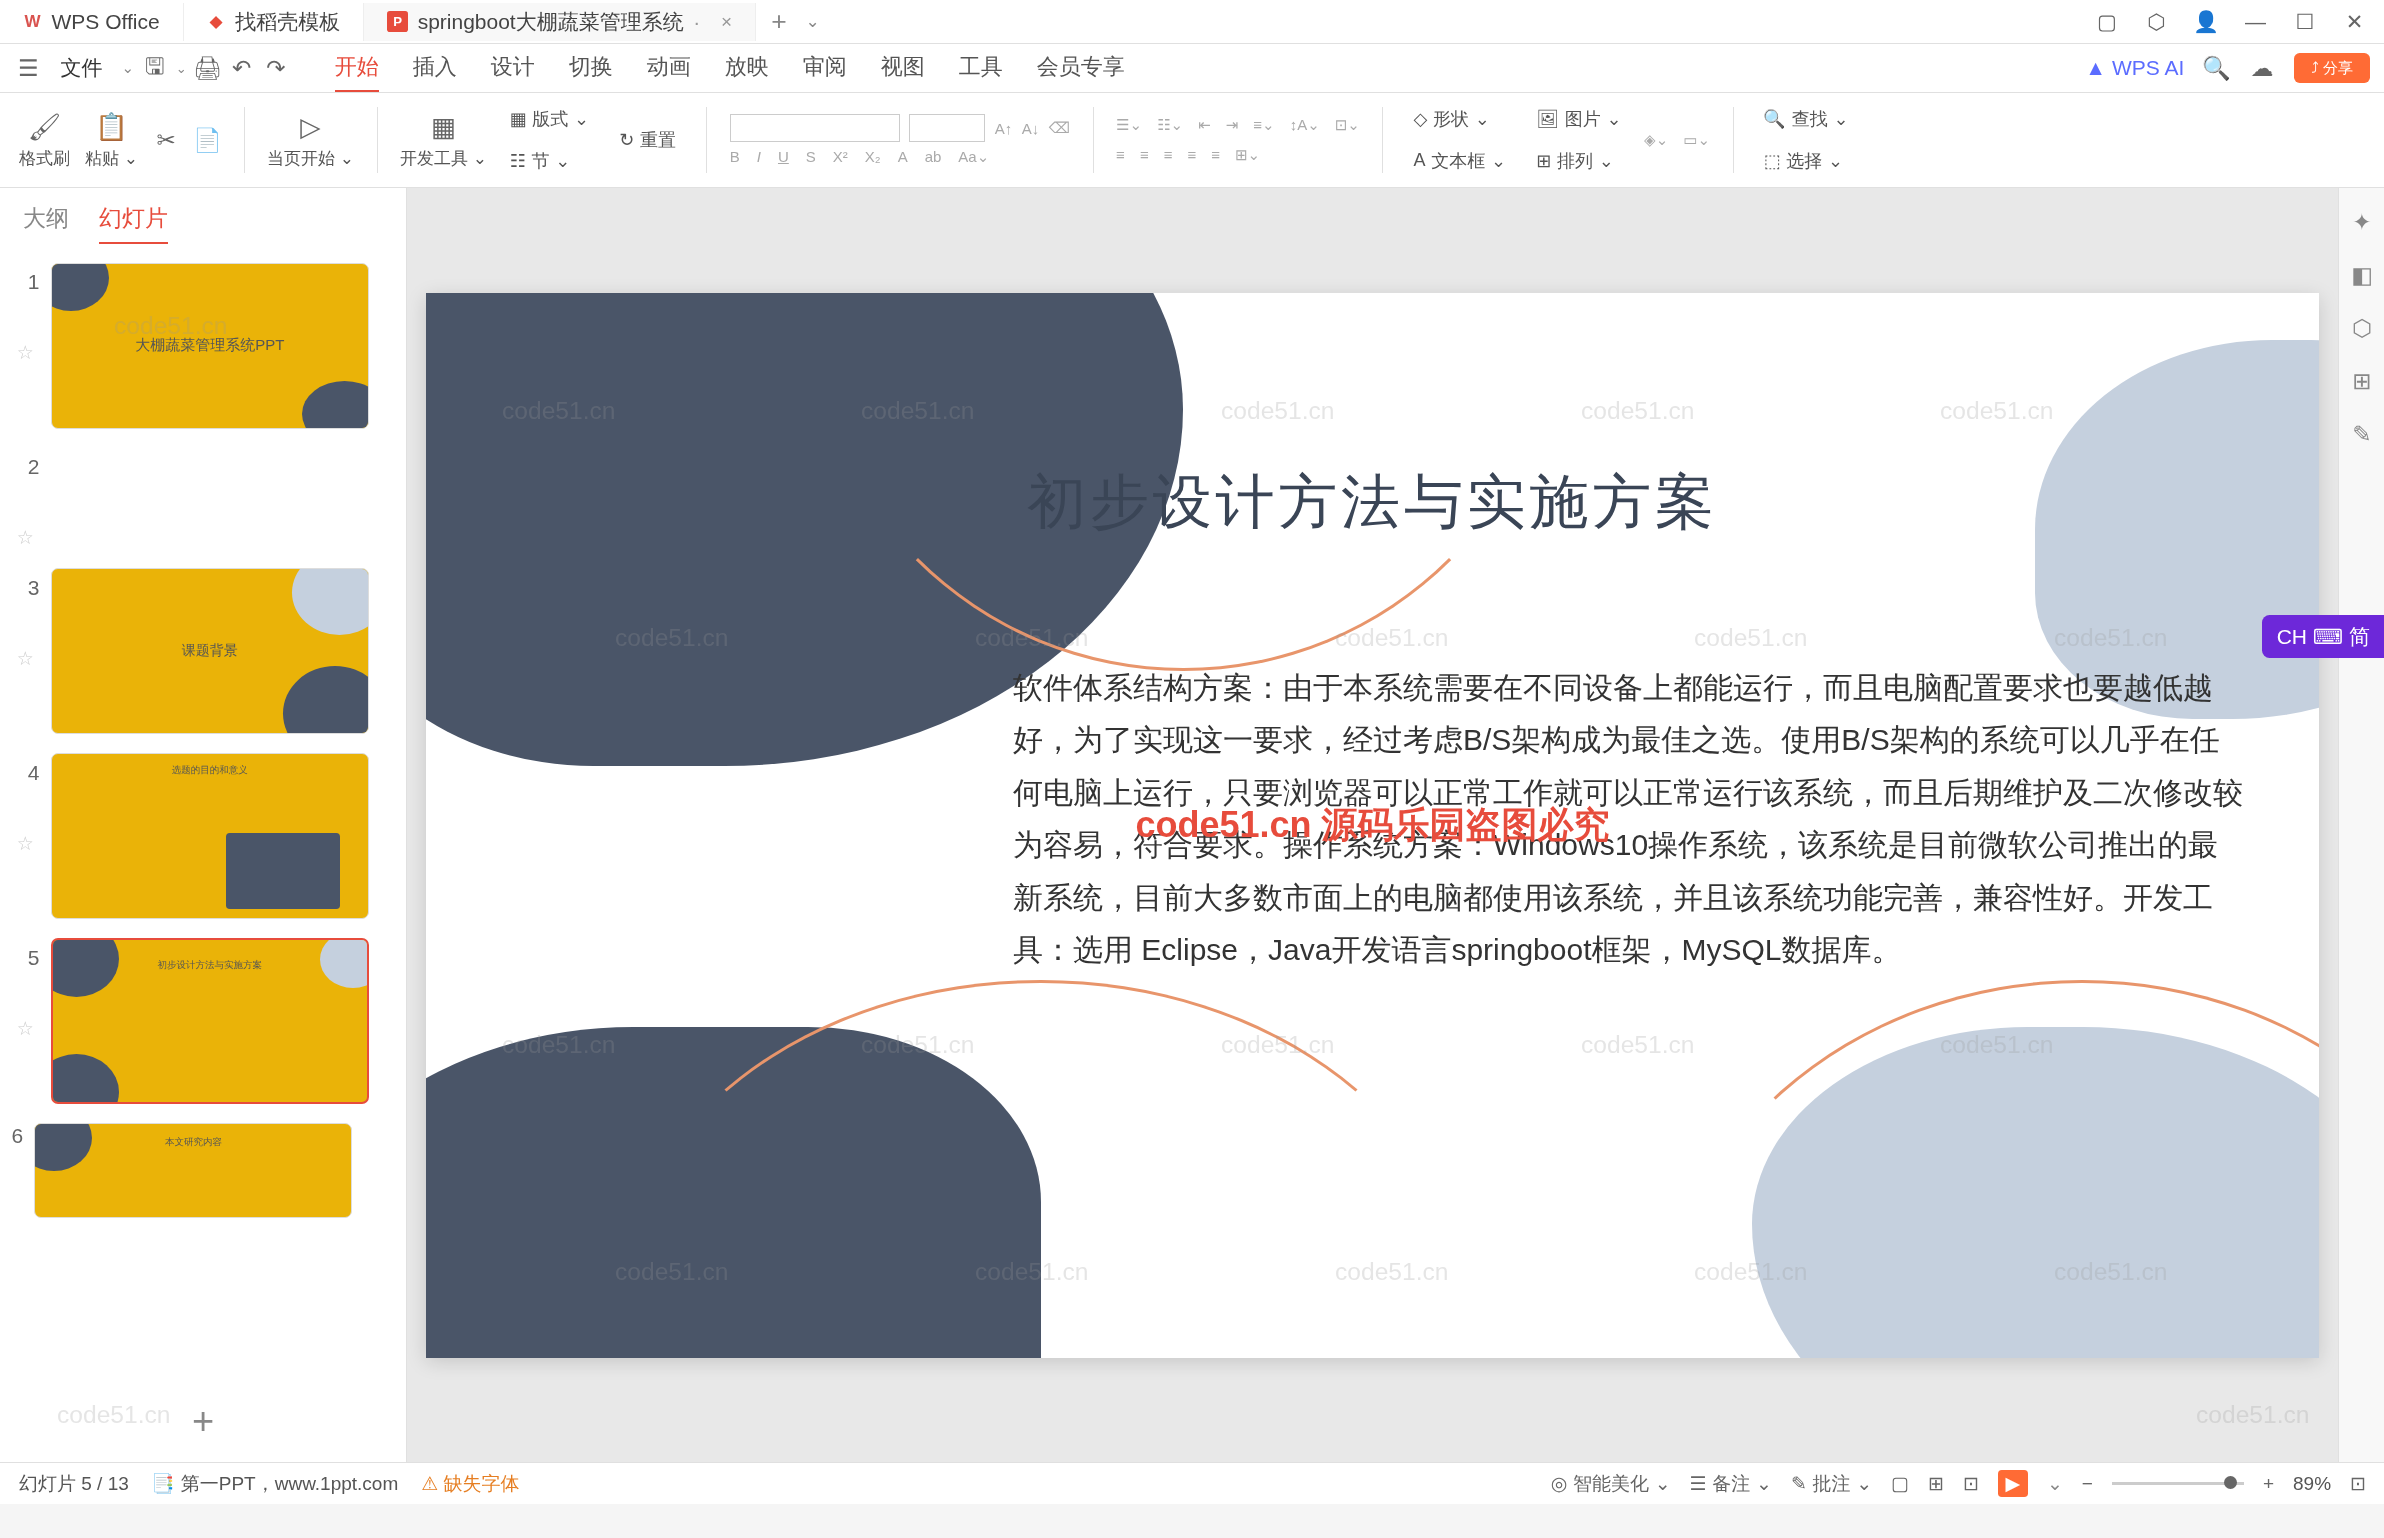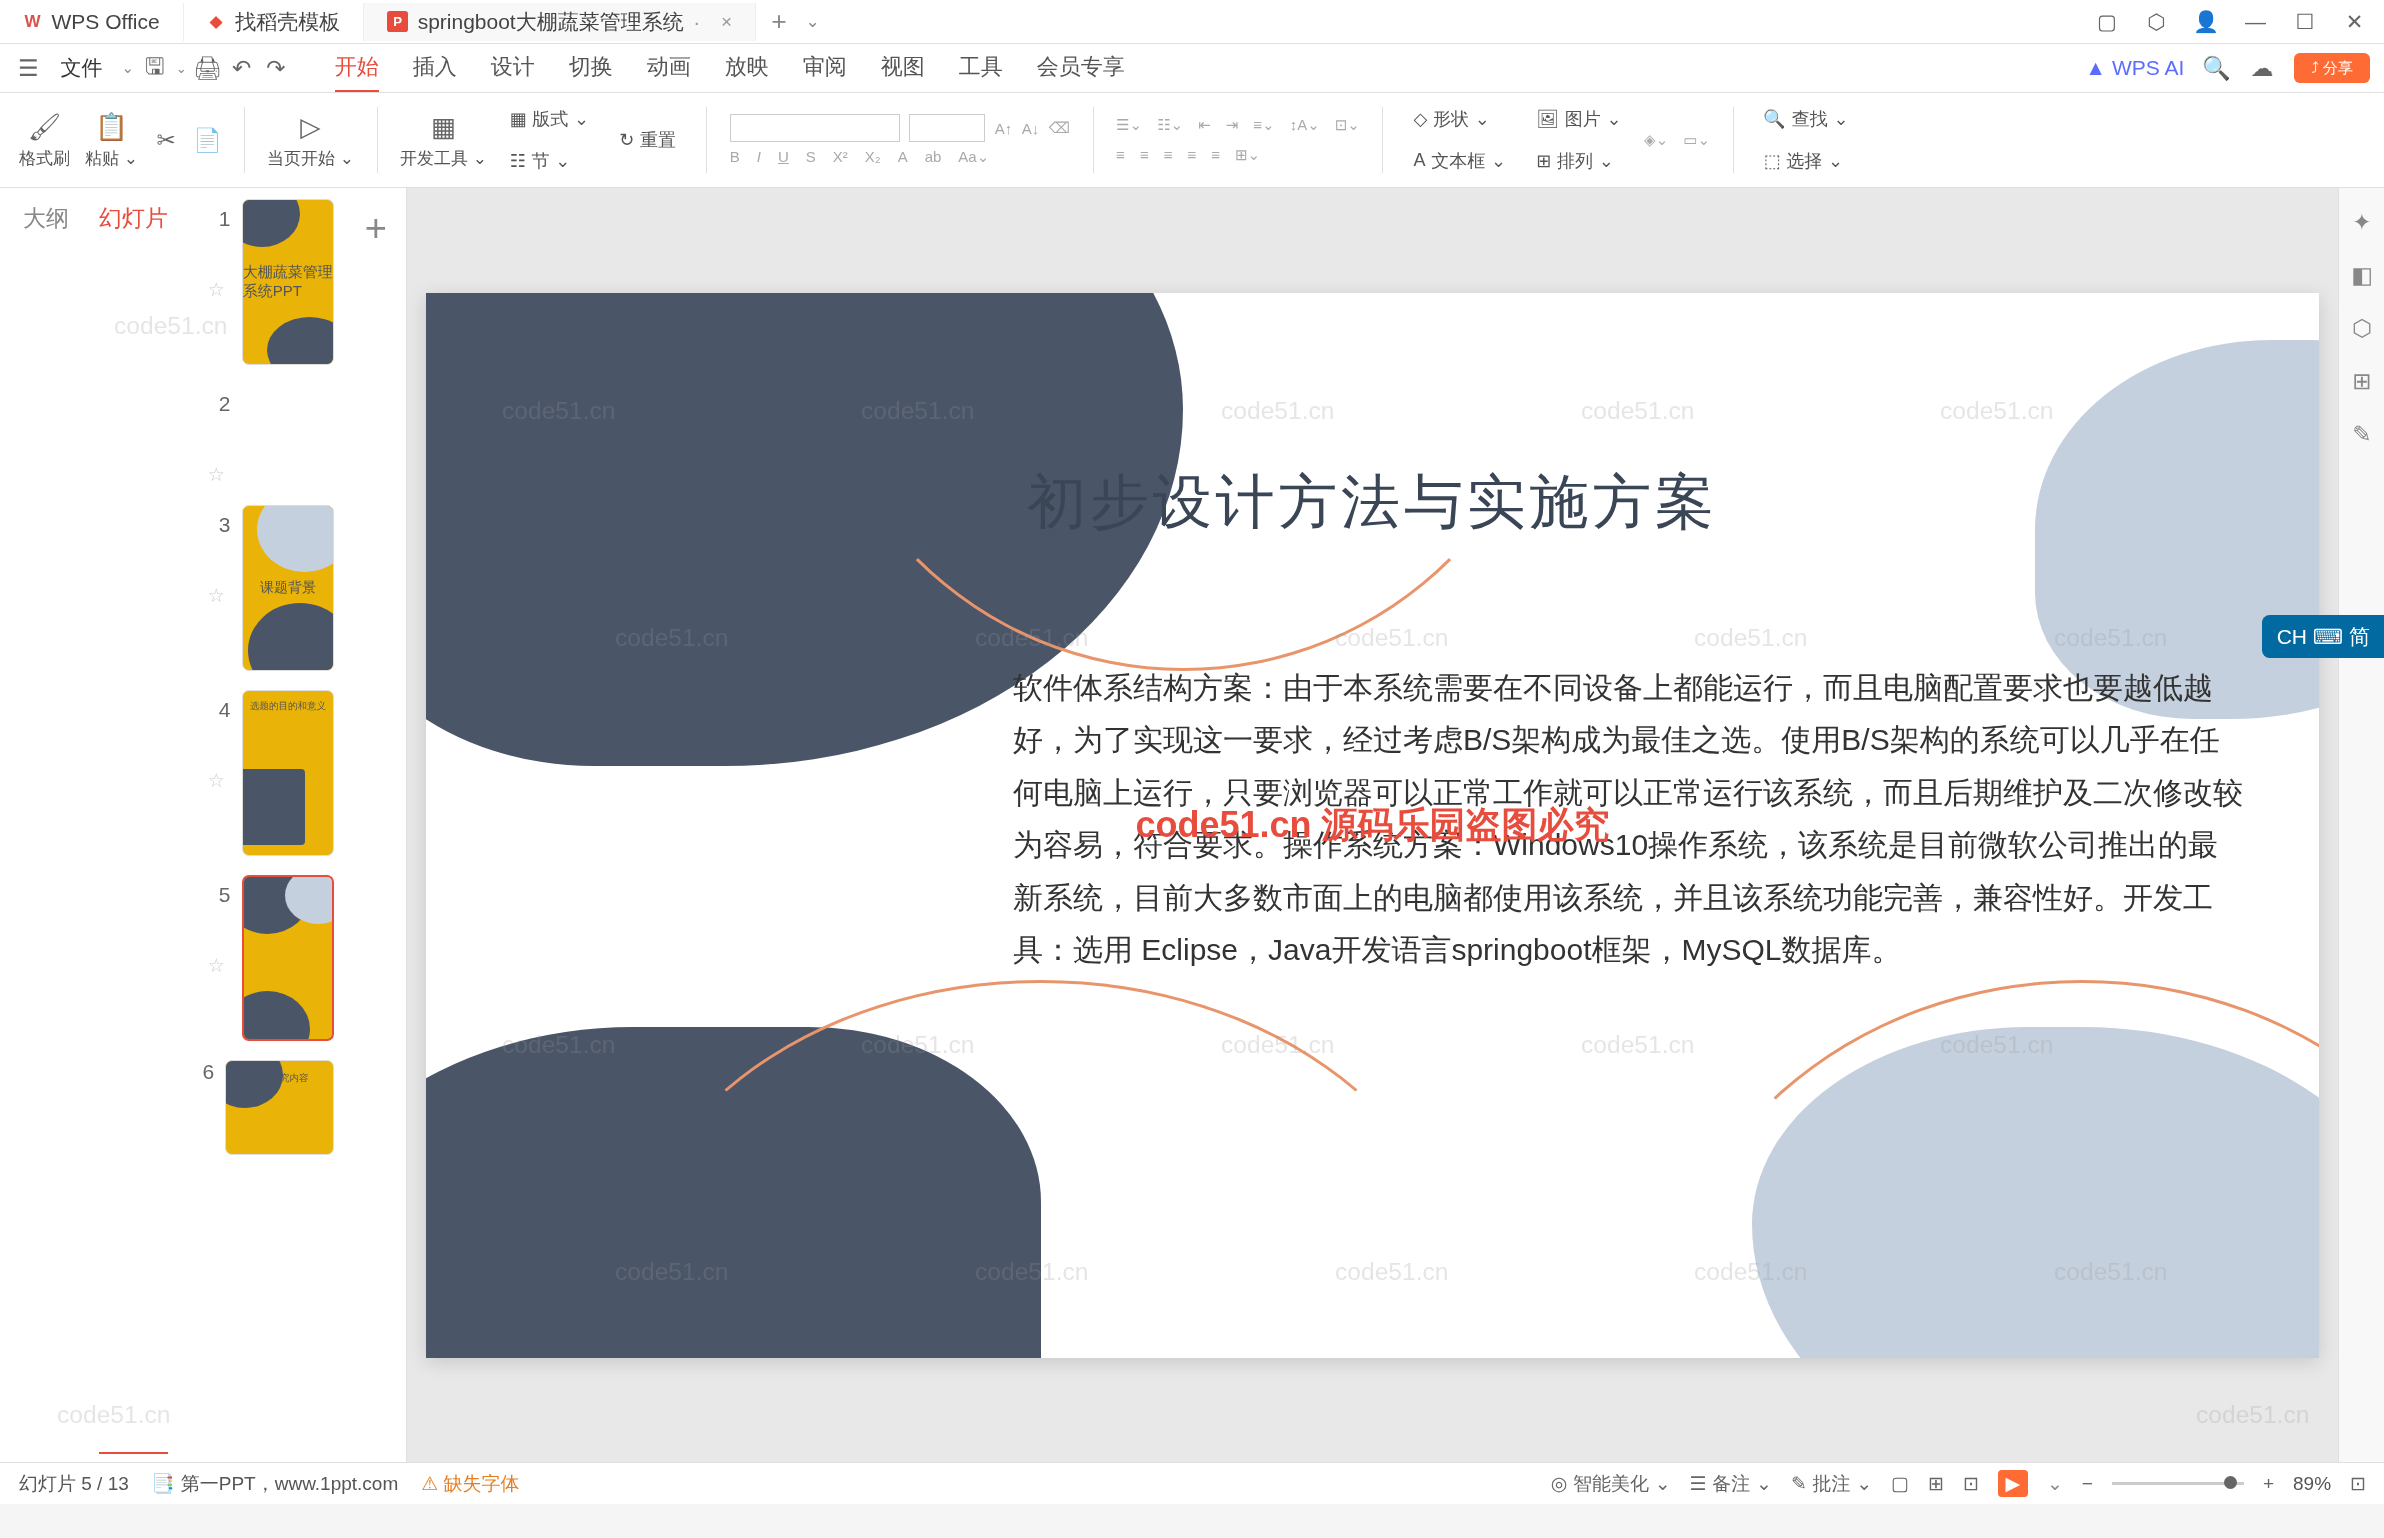--- a/index.html
+++ b/index.html
@@ -22,21 +22,21 @@
 .wps-ai{color:#5b6cff;font-size:21px;font-weight:500}
 .share-btn{background:#ff6b35;color:#fff;padding:5.7px 17px;border-radius:5.7px;font-size:15px;cursor:pointer}
 .ribbon{height:95px;background:#fff;display:flex;align-items:center;padding:0 19px;gap:15px;border-bottom:0.9px solid #e0e0e0}
 .ribbon-btn{display:flex;flex-direction:column;align-items:center;gap:3.8px;font-size:17px;color:#555;cursor:pointer}
 .ribbon-icon{width:34px;height:34px;display:flex;align-items:center;justify-content:center;font-size:26.5px;color:#666}
 .ribbon-sep{width:0.9px;height:66px;background:#e0e0e0;margin:0 7.6px}
 .ribbon-small{display:flex;align-items:center;gap:5.7px;font-size:18px;color:#555;padding:3.8px 7.6px;cursor:pointer}
 .ribbon-col{display:flex;flex-direction:column;gap:9.5px}
 .ribbon-row{display:flex;gap:9.5px;align-items:center}
 .main{display:flex;height:calc(100% - 265px)}
-.sidebar{width:407px;background:#fff;border-right:0.9px solid #e0e0e0;display:flex;flex-direction:row}
+.sidebar{width:407px;background:#fff;border-right:0.9px solid #e0e0e0;display:flex;flex-direction:column}
 .side-tabs{display:flex;padding:15px 23px 7.6px;gap:30px}
 .side-tab{font-size:23px;color:#888;cursor:pointer;padding-bottom:7.6px}
 .side-tab.active{color:#e74c3c;border-bottom:2.8px solid #e74c3c}
 .thumbs{flex:1;overflow-y:auto;padding:11.4px}
 .thumb-row{display:flex;align-items:flex-start;gap:11.4px;margin-bottom:19px}
 .thumb-num{width:28px;text-align:right;font-size:21px;color:#666;padding-top:7.6px}
 .thumb-star{font-size:19px;color:#ccc;margin-top:47px}
 .thumb{width:318px;height:166px;background:#eab308;border:1.9px solid #ddd;border-radius:7px;cursor:pointer;position:relative;overflow:hidden}
 .thumb.active{border:2.8px solid #e74c3c}
 .thumb-add{text-align:center;padding:19px;font-size:38px;color:#888;cursor:pointer}
@@ -58,21 +58,21 @@
 .wm-bg{position:absolute;color:rgba(150,150,150,0.25);font-size:24.6px;pointer-events:none}
 .notes{height:45px;background:#fff;border-top:0.9px solid #ddd;padding:9.5px 19px;font-size:21px;color:#999}
 .right-tools{width:47px;background:#f8f8f8;border-left:0.9px solid #e0e0e0;display:flex;flex-direction:column;align-items:center;padding-top:19px;gap:23px}
 .tool-icon{width:30px;height:30px;color:#888;cursor:pointer;display:flex;align-items:center;justify-content:center;font-size:23px}
 .statusbar{height:42px;background:#fff;border-top:0.9px solid #e0e0e0;display:flex;align-items:center;padding:0 19px;font-size:19px;color:#555;gap:23px}
 .status-right{margin-left:auto;display:flex;align-items:center;gap:19px}
 .status-btn{display:flex;align-items:center;gap:5.7px;cursor:pointer;color:#666}
 .play-btn{background:#ff6b35;color:#fff;width:30px;height:26.5px;border-radius:3.8px;display:flex;align-items:center;justify-content:center}
 .zoom-slider{width:132px;height:3.8px;background:#ccc;position:relative}
 .zoom-handle{position:absolute;left:85%;top:-5.7px;width:13.2px;height:13.2px;background:#666;border-radius:50%}
-.ime-badge{position:absolute;right:0;top:615px;background:#0369a1;color:#fff;padding:7.6px 15px;border-radius:7.6px 0 0 7.6px;font-size:21px;display:flex;align-items:center;gap:7.6px}
+.ime-badge{position:absolute;right:0;top:615px;background:#6d28d9;color:#fff;padding:7.6px 15px;border-radius:7.6px 0 0 7.6px;font-size:21px;display:flex;align-items:center;gap:7.6px}
 .thumb-content{position:absolute;inset:0;font-size:9.5px;display:flex;align-items:center;justify-content:center;color:#555}
 .t-blob{position:absolute;background:#4a5568}
 </style>
 </head>
 <body>
 
 <div class="titlebar">
   <div class="tab">
     <span class="tab-icon" style="color:#d9534f;font-weight:bold">W</span>
     <span>WPS Office</span>

